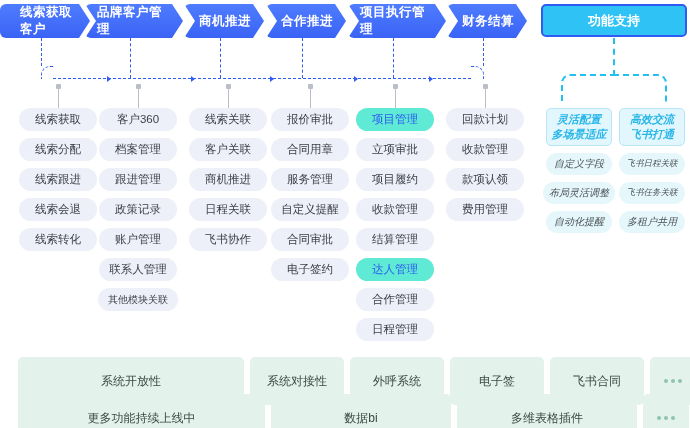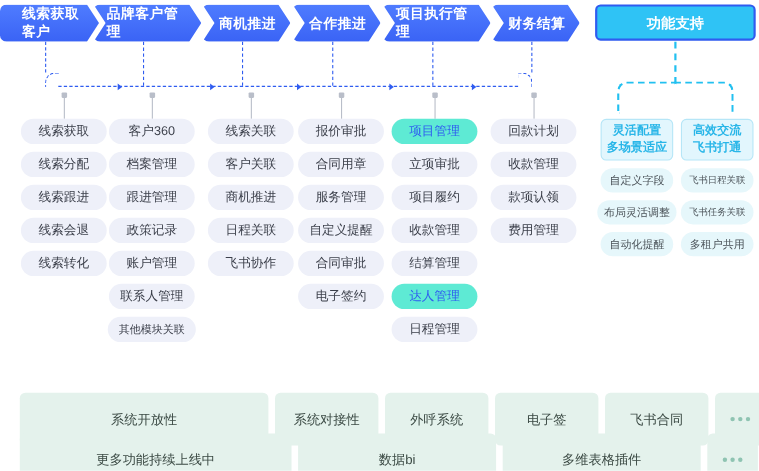--- a/index.html
+++ b/index.html
@@ -56,21 +56,21 @@
     height:23px;min-width:78px;
     background:#eef0f9;border-radius:12px;
     color:#3b3f4a;font-size:11.5px;
     display:flex;align-items:center;justify-content:center;
     padding:0 10px;box-sizing:border-box;white-space:nowrap;
   }
   .pill.hl{color:#2f5cf0;background:#5eead4;}
   .pill.sm{font-size:10px;}
 
   
-  .rcol{position:absolute;display:flex;flex-direction:column;align-items:center;gap:7px;}
+  .rcol{position:absolute;display:flex;flex-direction:column;align-items:center;gap:7px;font-style:italic;}
   .rhead{
     width:66px;height:38px;background:#e2f6fd;border:1px solid #b6e6f7;border-radius:5px;
     color:#29b6e8;font-size:11px;font-weight:700;line-height:15px;
     display:flex;flex-direction:column;align-items:center;justify-content:center;
     box-sizing:border-box;
   }
   .rpill{
     height:22px;min-width:66px;background:#e6f7fb;border-radius:11px;
     color:#4a5258;font-size:10px;
     display:flex;align-items:center;justify-content:center;
@@ -182,20 +182,21 @@
         <div class="pill">合同审批</div>
         <div class="pill">电子签约</div>
       </div>
       <div class="col" style="left: 355px; top: 108px; width: 80px;">
         <div class="pill hl">项目管理</div>
         <div class="pill">立项审批</div>
         <div class="pill">项目履约</div>
         <div class="pill">收款管理</div>
         <div class="pill">结算管理</div>
         <div class="pill hl">达人管理</div>
+        <div class="pill">合作管理</div>
         <div class="pill">日程管理</div>
       </div>
       <div class="col" style="left: 445px; top: 108px; width: 80px;">
         <div class="pill">回款计划</div>
         <div class="pill">收款管理</div>
         <div class="pill">款项认领</div>
         <div class="pill">费用管理</div>
       </div>
     </div>
 

